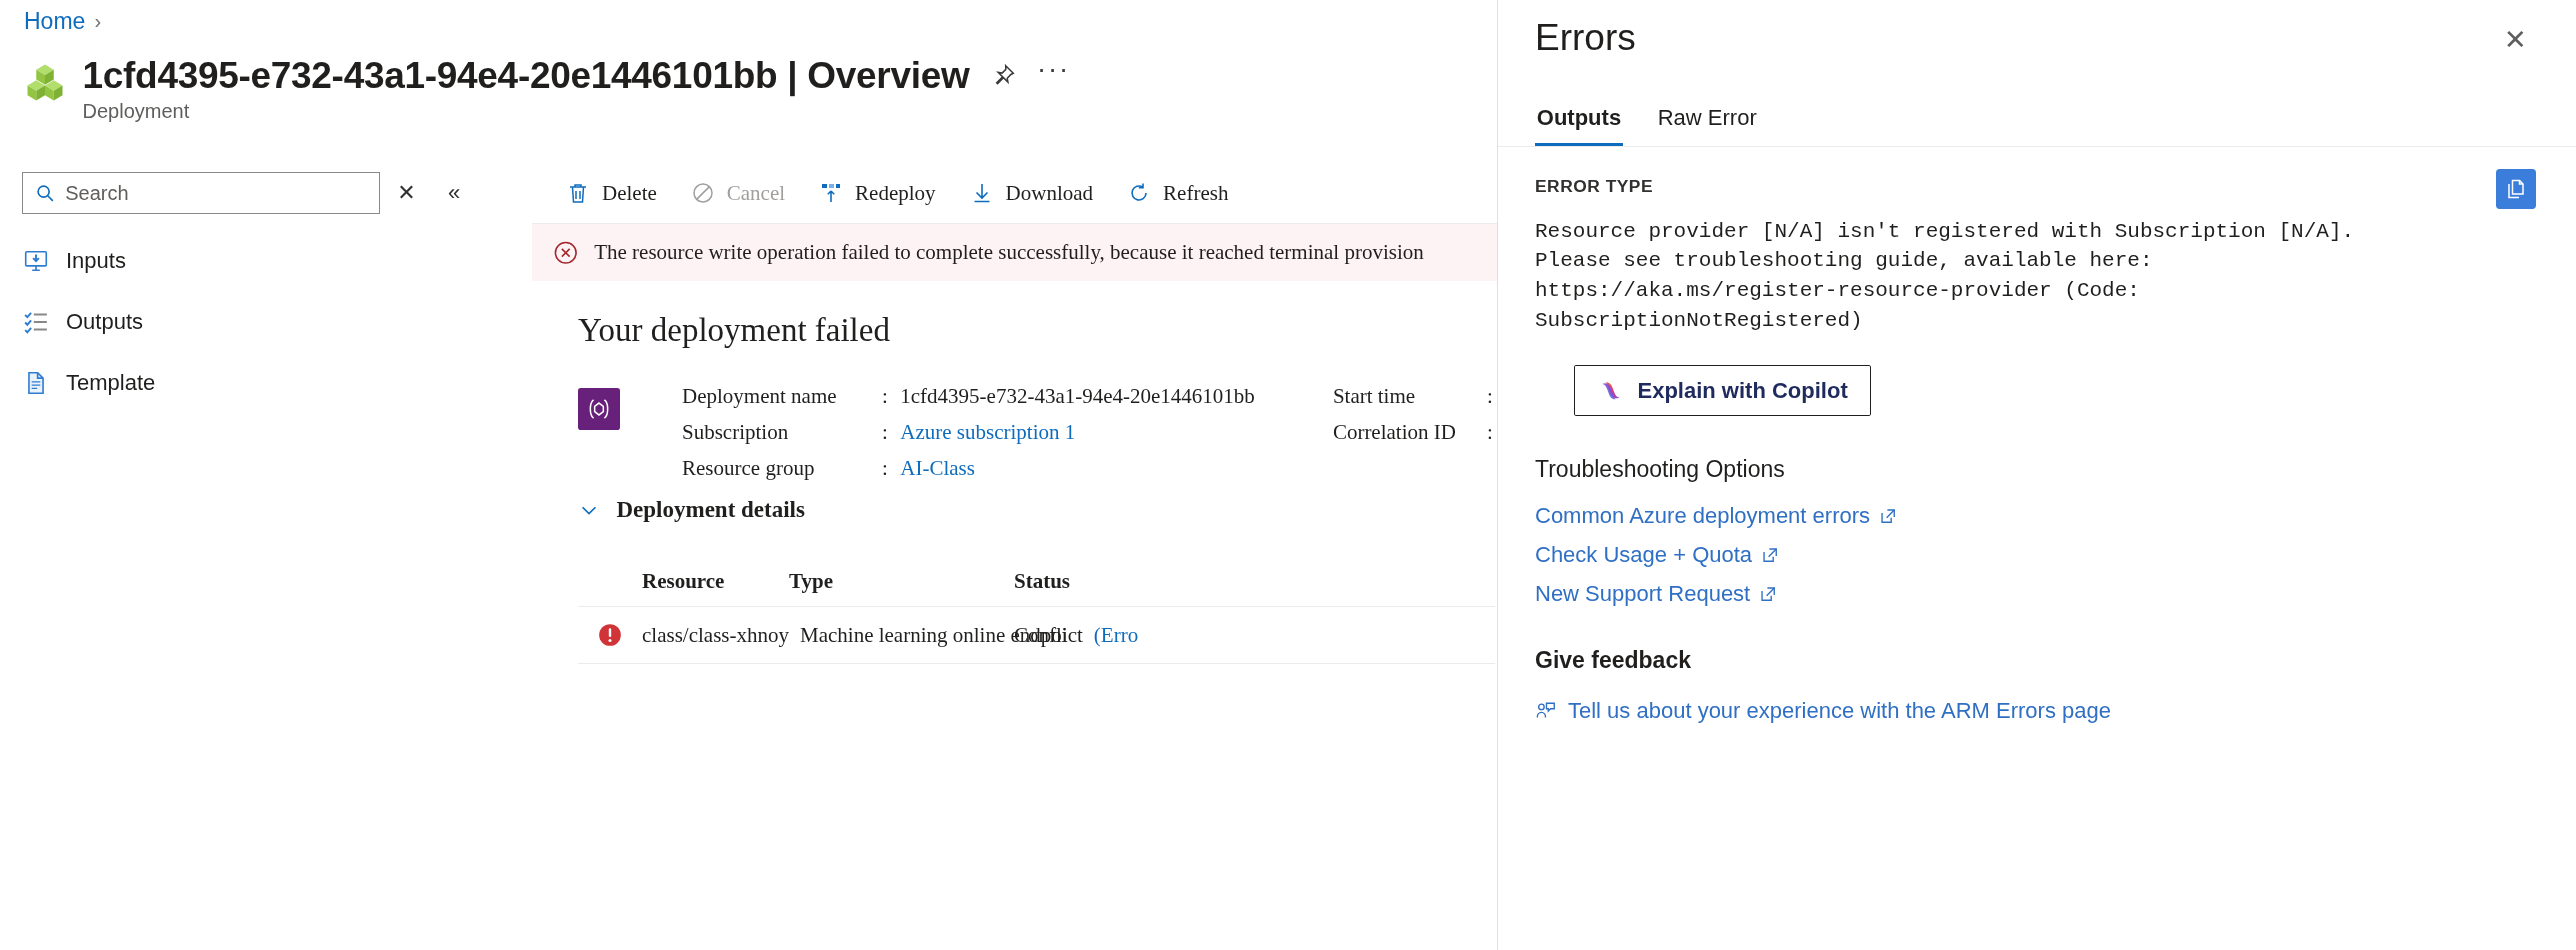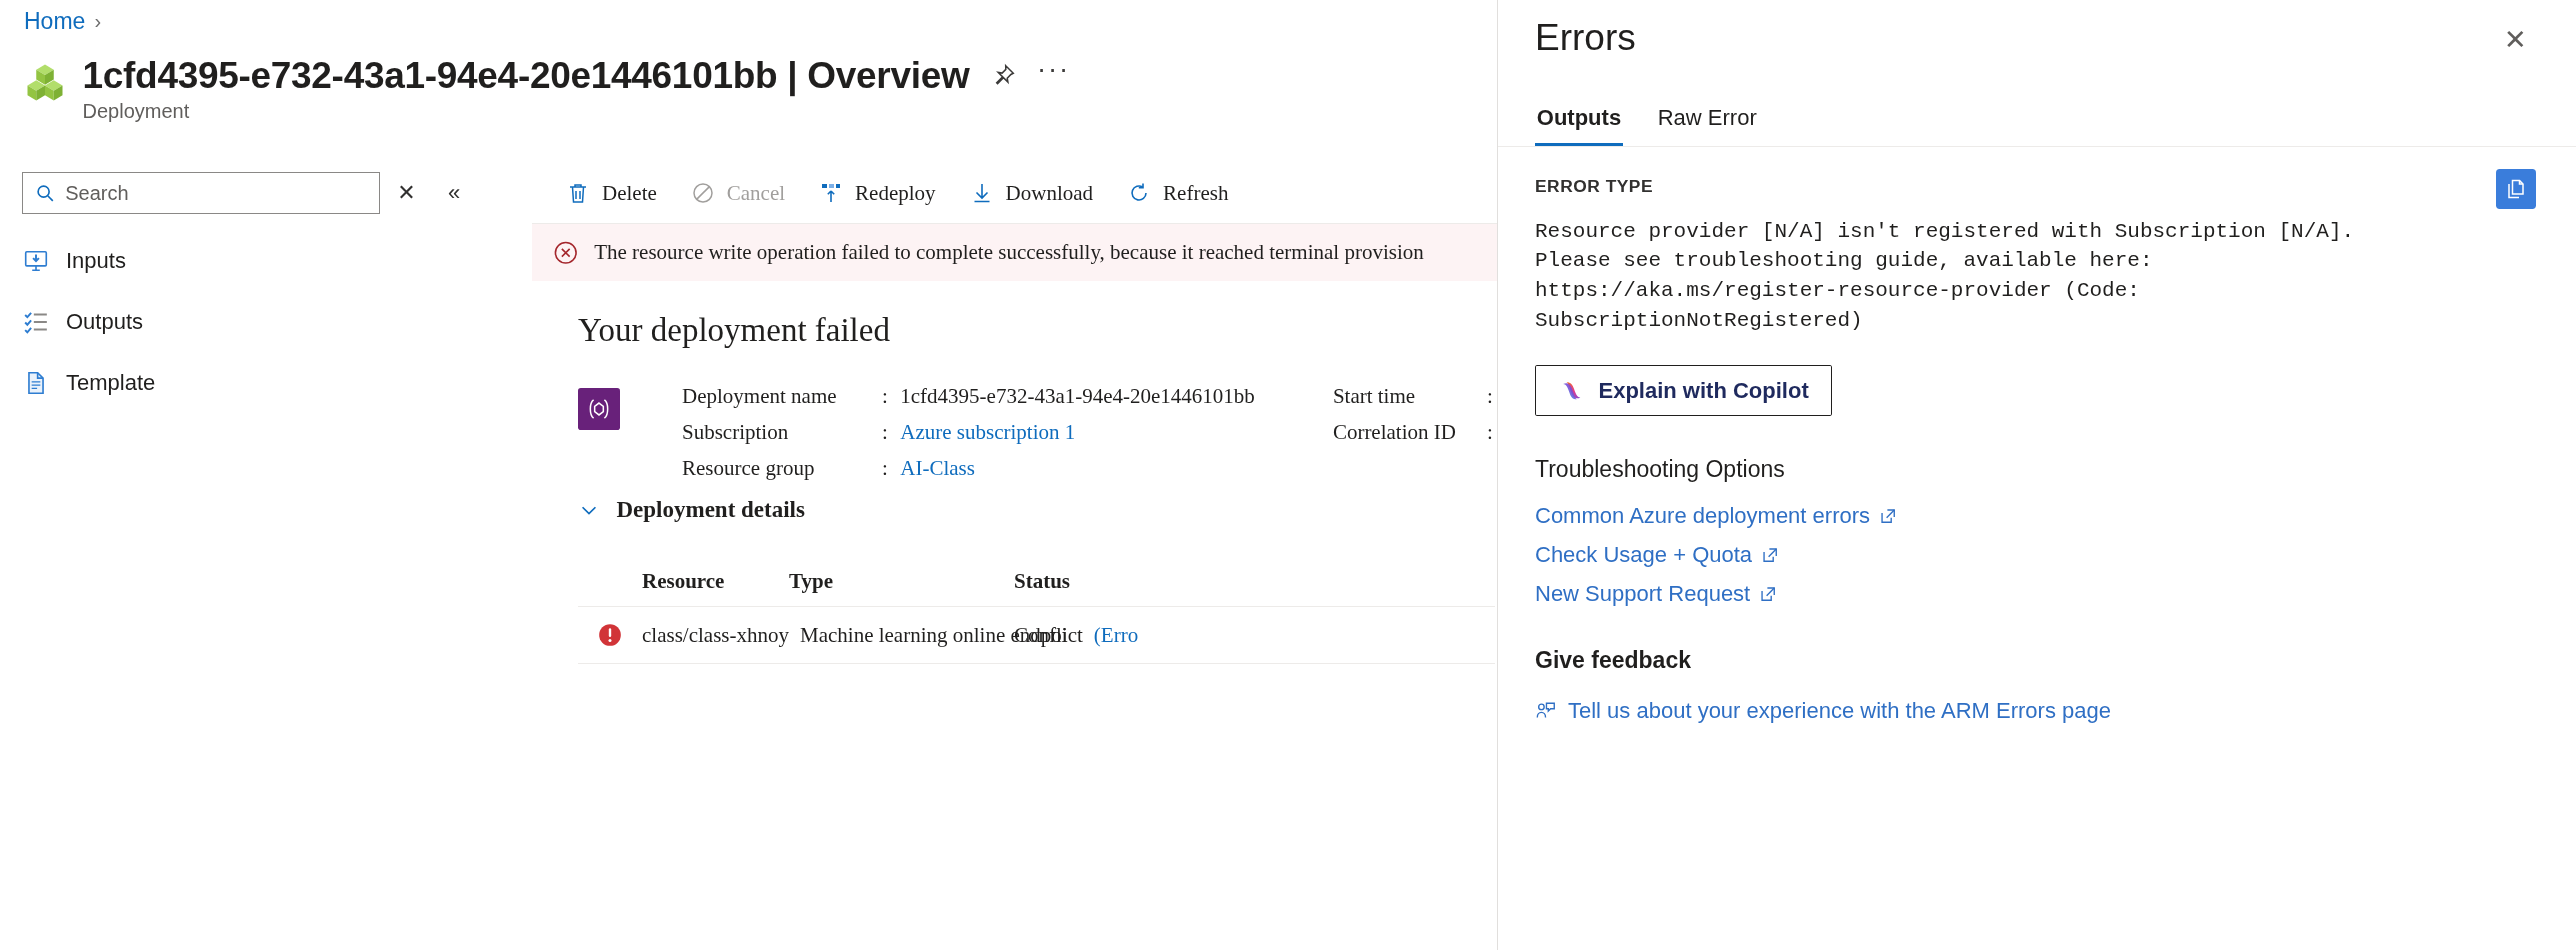--- a/index.html
+++ b/index.html
@@ -157,21 +157,21 @@
     font-size: 21px; line-height: 1.42; color: #201f1e; margin-top: 20px; white-space: pre-wrap;
   }
   .copy-btn {
     position: absolute; right: 40px; top: 22px;
     width: 40px; height: 40px; background: #3a7ddb; border-radius: 3.7px;
     display: flex; align-items: center; justify-content: center; cursor: pointer;
   }
   .copilot-btn {
     display: inline-flex; align-items: center; gap: 13px;
     border: 0.9px solid #201f1e; background: #fff;
-    padding: 11px 22px; margin-top: 29px; cursor: pointer; border-radius: 1.8px;
+    padding: 11px 22px; margin-top: 29px; cursor: pointer; border-radius: 1.8px; margin-left: 39px;
   }
   .copilot-btn .cp-label { font-size: 22px; font-weight: 600; color: #1f2a5e; }
 
   .sec-head { font-size: 23px; color: #201f1e; margin-top: 40px; }
   .sec-head.bold { font-weight: 600; }
   .link-list { display: flex; flex-direction: column; gap: 13px; margin-top: 20px; }
   .ext-link { display: inline-flex; align-items: center; gap: 9.2px; font-size: 22px; color: #2f6fc4; cursor: pointer; }
   .ext-ico { width: 18.3px; height: 18.3px; flex: 0 0 auto; }
   .feedback-link { display: inline-flex; align-items: center; gap: 11px; font-size: 22px; color: #2f6fc4; cursor: pointer; margin-top: 24px; }
 </style>

